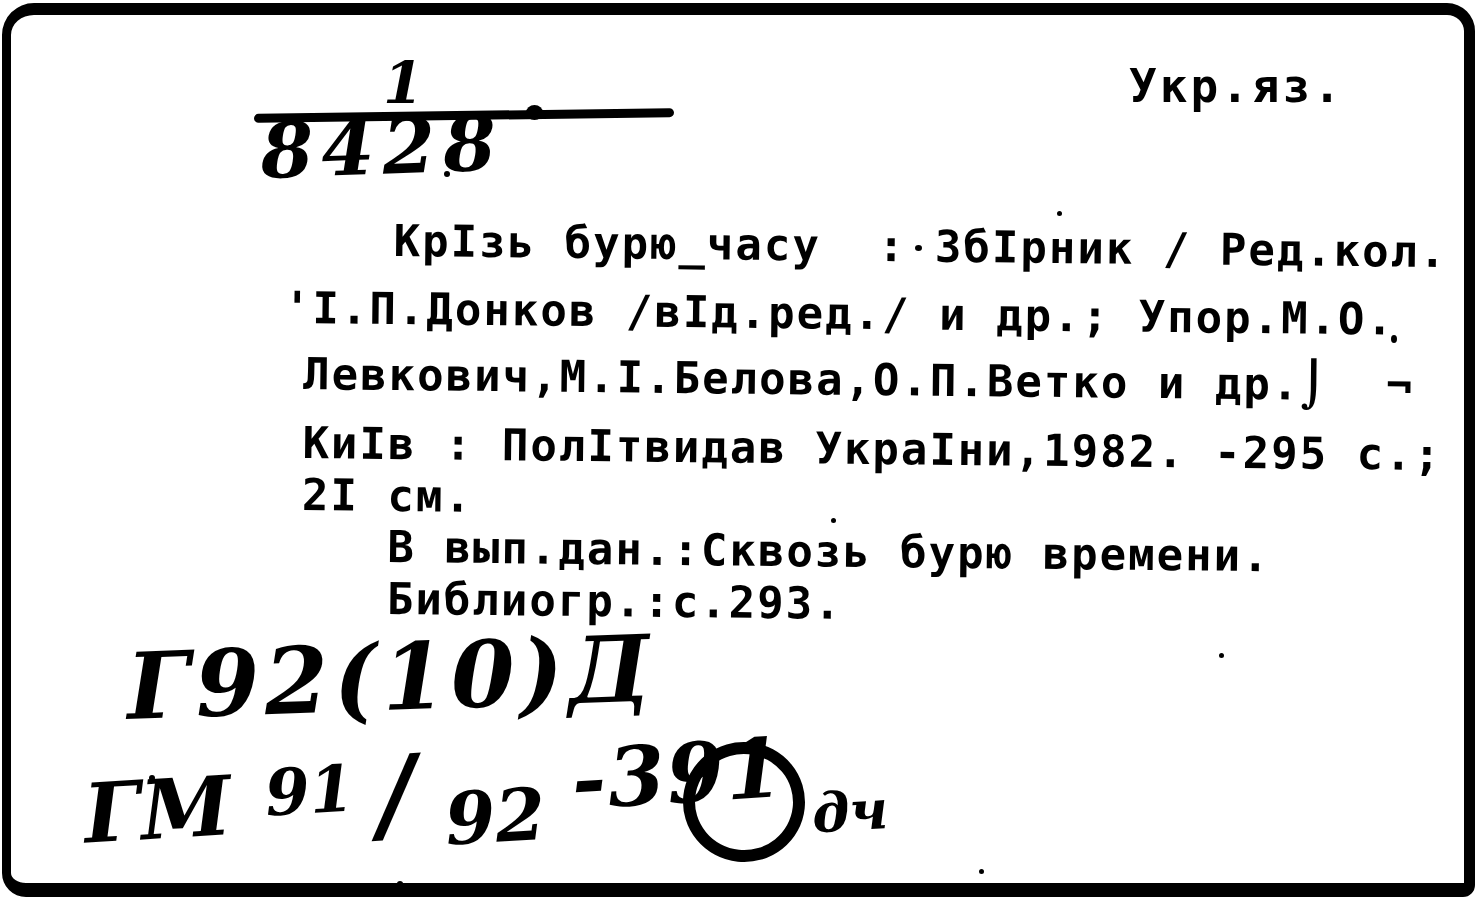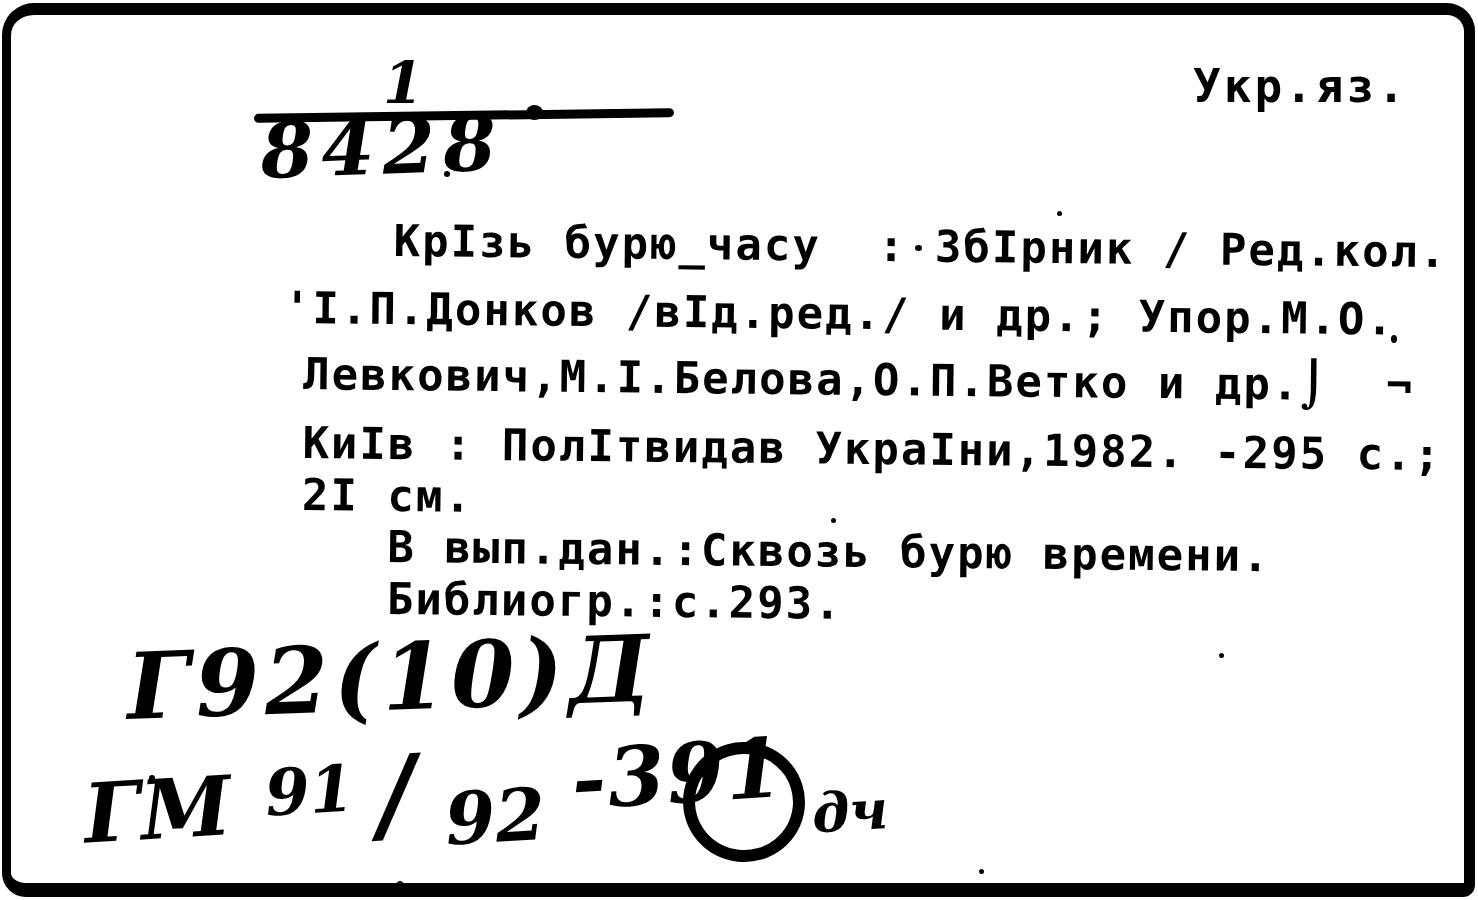--- a/index.html
+++ b/index.html
@@ -25,21 +25,21 @@
     white-space:pre;line-height:1.1;color:#000;
   }
   .tl1{left:385px;top:198px;}
   .tl2{left:276px;top:266px;}
   .tl3{left:296px;top:332px;}
   .tl4{left:296px;top:401px;}
   .tl5{left:296px;top:453px;}
   .tl6{left:382px;top:504px;}
   .tl7{left:382px;top:556px;}
   .lang-note{
-    position:absolute;left:1182px;top:44px;
+    position:absolute;left:1118px;top:44px;
     font-size:46px;font-weight:bold;letter-spacing:3px;
   }
   
   .hand{
     font-family:"DejaVu Serif", serif;font-style:italic;font-weight:bold;
     position:absolute;color:#000;white-space:nowrap;
   }
   .frac-num{left:372px;top:34px;font-size:58px;}
   .frac-bar{
     position:absolute;left:243px;top:96px;width:420px;height:9px;

